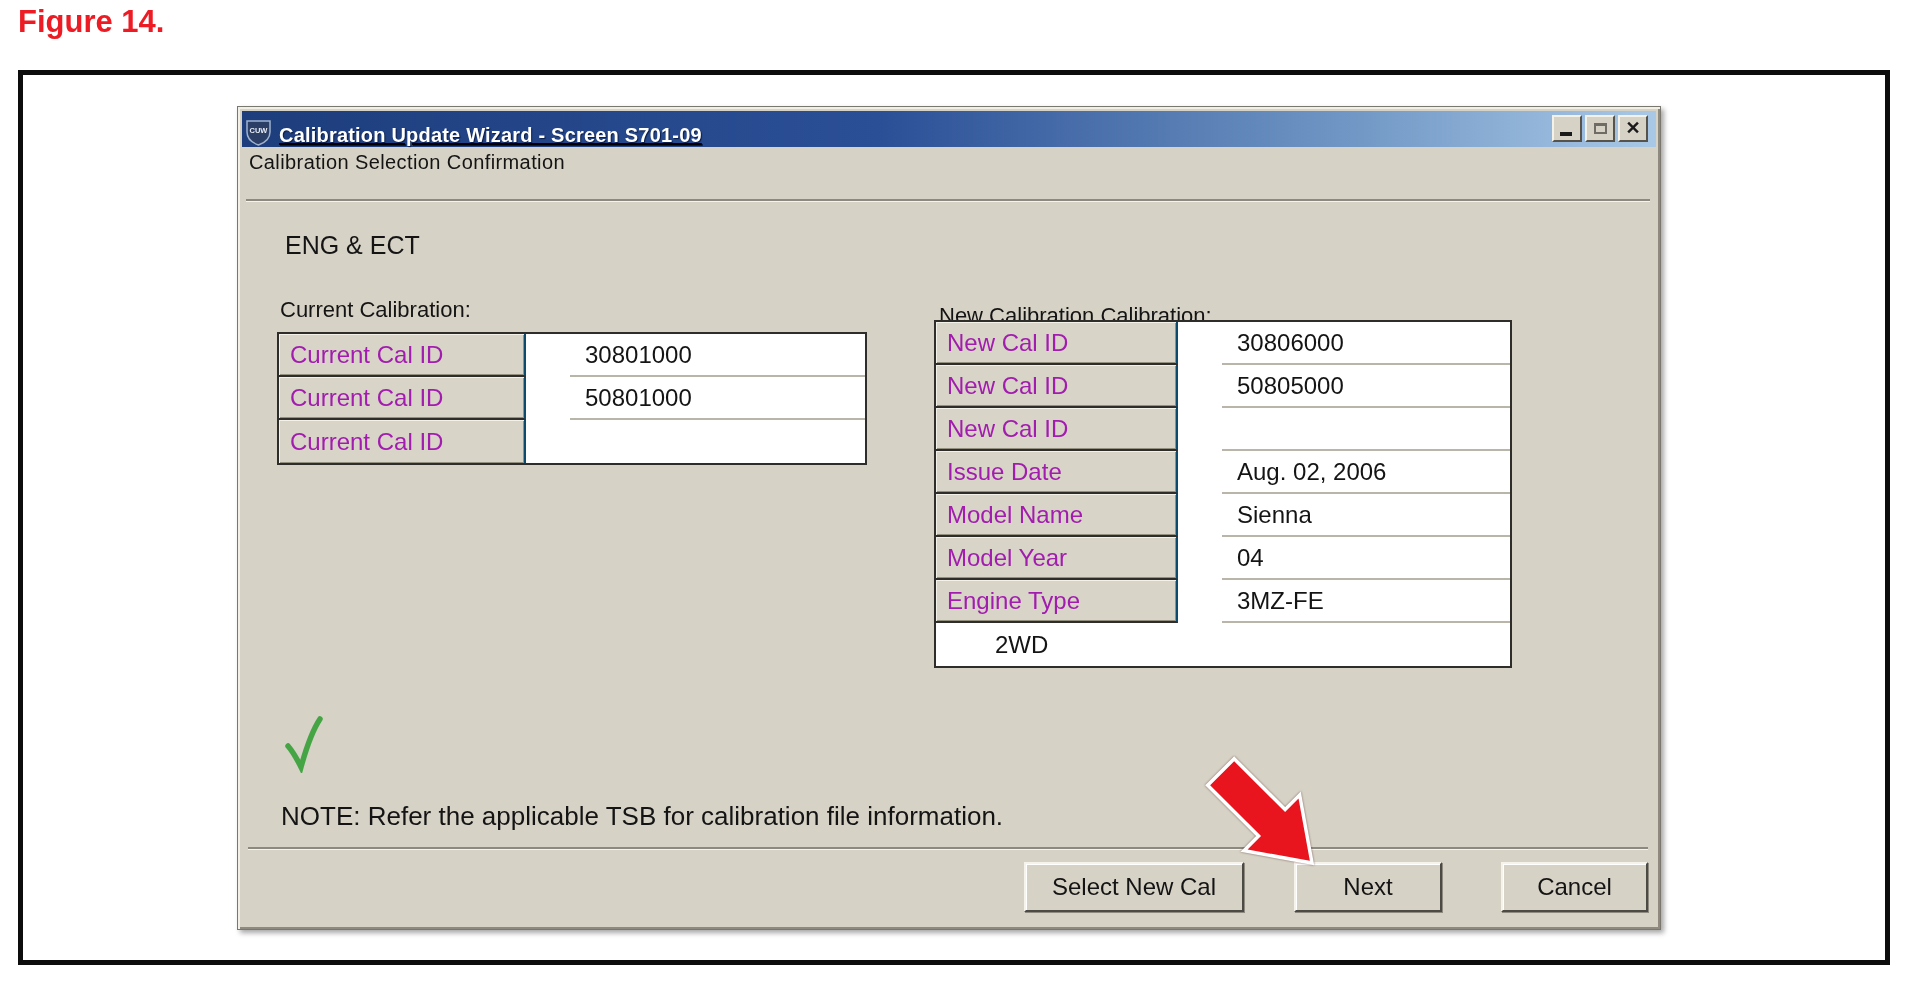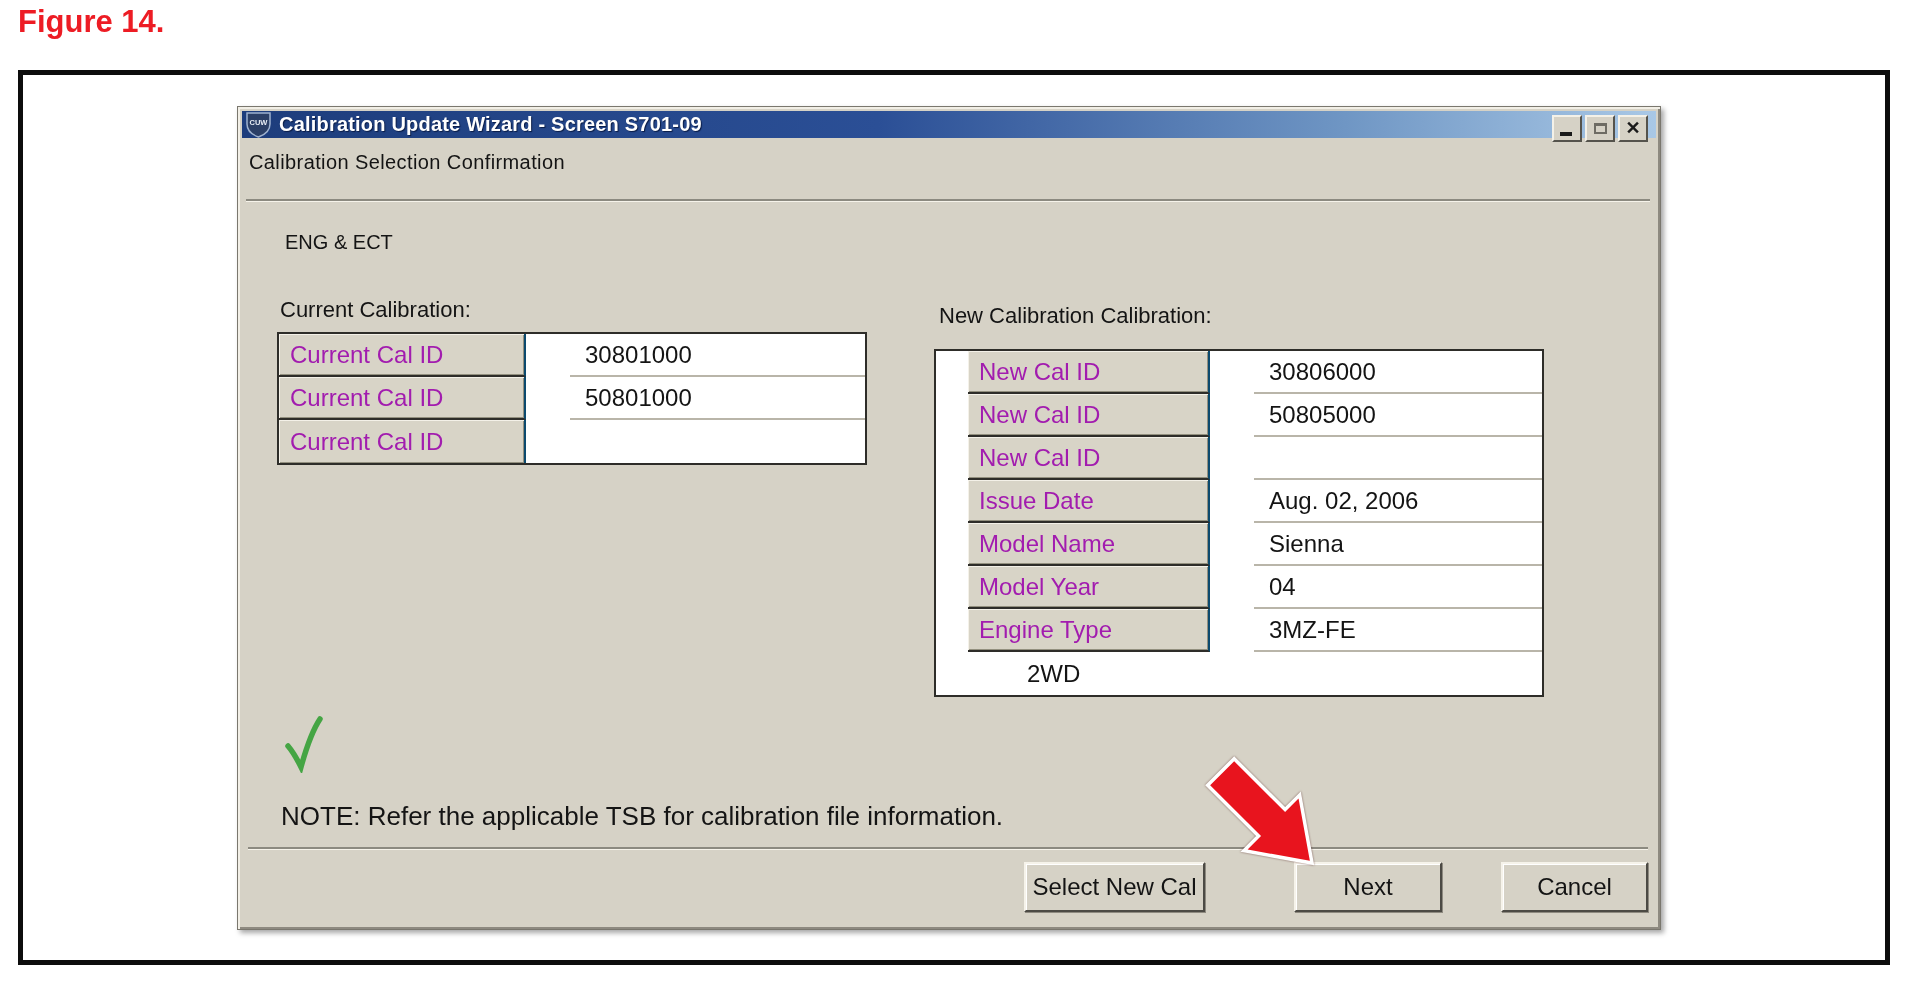--- a/index.html
+++ b/index.html
@@ -11,49 +11,49 @@
   
   .figure-box{position:absolute;left:18px;top:70px;width:1862px;height:885px;
               border:5px solid #0d0d0d;background:#ffffff;}
 
   
   .dialog{position:absolute;left:237px;top:106px;width:1422px;height:822px;
           background:#d6d2c6;border:1px solid #7a776e;
           box-shadow:inset 2px 2px 0 #f2efe6, inset -2px -2px 0 #8e8a80, 3px 3px 5px rgba(0,0,0,.35);}
 
   
-  .titlebar{position:absolute;left:4px;top:4px;width:1414px;height:27px;
+  .titlebar{position:absolute;left:4px;top:4px;width:1414px;height:36px;
             background:linear-gradient(90deg,#1d3d7c 0%,#2b4f96 45%,#6f96c4 78%,#a9c8e6 100%);
-            display:flex;align-items:center;}
+            display:flex;align-items:flex-end;text-decoration:underline;}
   .app-icon{width:27px;height:29px;margin-left:3px;flex:0 0 auto;}
   .title-text{color:#ffffff;font-size:20px;font-weight:bold;margin-left:7px;
               text-shadow:1px 1px 1px #0a1c46;letter-spacing:.2px;white-space:nowrap;}
   .win-controls{position:absolute;right:8px;top:4px;display:flex;gap:3px;}
   .win-btn{width:30px;height:27px;background:#d6d2c6;border-top:2px solid #f4f1e8;border-left:2px solid #f4f1e8;
            border-right:2px solid #55534c;border-bottom:2px solid #55534c;box-sizing:border-box;
            display:flex;align-items:center;justify-content:center;position:relative;cursor:default;}
   .glyph-min{position:absolute;left:6px;bottom:4px;width:12px;height:4px;background:#1a1a1a;}
   .glyph-max{width:13px;height:11px;border:2px solid #6e6c64;border-top-width:3px;box-sizing:border-box;}
   .glyph-close{font-size:18px;font-weight:bold;color:#1a1a1a;line-height:1;transform:translateY(-1px);}
 
   
   .heading{position:absolute;left:11px;top:44px;font-size:20px;color:#141414;letter-spacing:.4px;}
   .etched{position:absolute;height:0;border-top:2px solid #8c8a80;border-bottom:1px solid #f6f3ea;}
   .hline-top{left:8px;top:92px;width:1404px;}
   .hline-bottom{left:10px;top:740px;width:1400px;}
 
-  .section-label{position:absolute;left:47px;top:124px;font-size:20px;color:#141414;}
+  .section-label{position:absolute;left:47px;top:124px;font-size:25px;color:#141414;}
   .table-caption{position:absolute;font-size:22px;color:#141414;}
   .cap-current{left:42px;top:190px;}
   .cap-new{left:701px;top:196px;}
 
   
   .cal-table{position:absolute;border:2px solid #2e2d29;background:#ffffff;}
   .tbl-left{left:39px;top:225px;width:586px;}
-  .tbl-right{left:696px;top:242px;width:574px;padding-left:32px;}
+  .tbl-right{left:696px;top:213px;width:574px;}
   .trow{display:flex;height:43px;}
   .tcell-label{box-sizing:border-box;background:#d8d4c7;border-right:2px solid #0c4a6e;border-bottom:2px solid #2e2d29;
                box-shadow:inset 1px 1px 0 #f4f1e8, inset -1px -1px 0 #93907f;
                display:flex;align-items:center;padding-left:11px;font-size:24px;color:#a21caf;flex:0 0 auto;}
   .tbl-left  .tcell-label{width:247px;}
   .tbl-right .tcell-label{width:242px;}
   .trow:last-child .tcell-label{border-bottom:none;}
   .tcell-value{box-sizing:border-box;background:#ffffff;flex:1 1 auto;border-bottom:2px solid #b9b5a9;
                display:flex;align-items:center;padding-left:15px;font-size:24px;color:#141414;margin-left:44px;}
   .trow:last-child .tcell-value{border-bottom:none;}
@@ -63,21 +63,21 @@
   .status-text{position:absolute;left:90px;top:612px;font-size:22px;color:#141414;line-height:30px;}
   .note-text{position:absolute;left:43px;top:694px;font-size:26px;color:#141414;}
 
   
   .btn{position:absolute;top:755px;height:50px;background:#d6d2c6;box-sizing:border-box;
        border-top:2px solid #f6f3ea;border-left:2px solid #f6f3ea;
        border-right:2px solid #4c4a44;border-bottom:2px solid #4c4a44;
        box-shadow:1px 1px 0 #8e8a80, inset 1px 1px 0 #ffffff;
        display:flex;align-items:center;justify-content:center;
        font-size:24px;color:#141414;cursor:default;}
-  .btn-select{left:786px;width:181px;}
+  .btn-select{left:786px;width:220px;}
   .btn-next{left:1056px;width:148px;}
   .btn-cancel{left:1263px;width:147px;}
 
   
   .red-arrow{position:absolute;left:958px;top:640px;pointer-events:none;
              filter:drop-shadow(0 0 1px rgba(60,0,0,.55));}
 </style>
 </head>
 <body>
 

